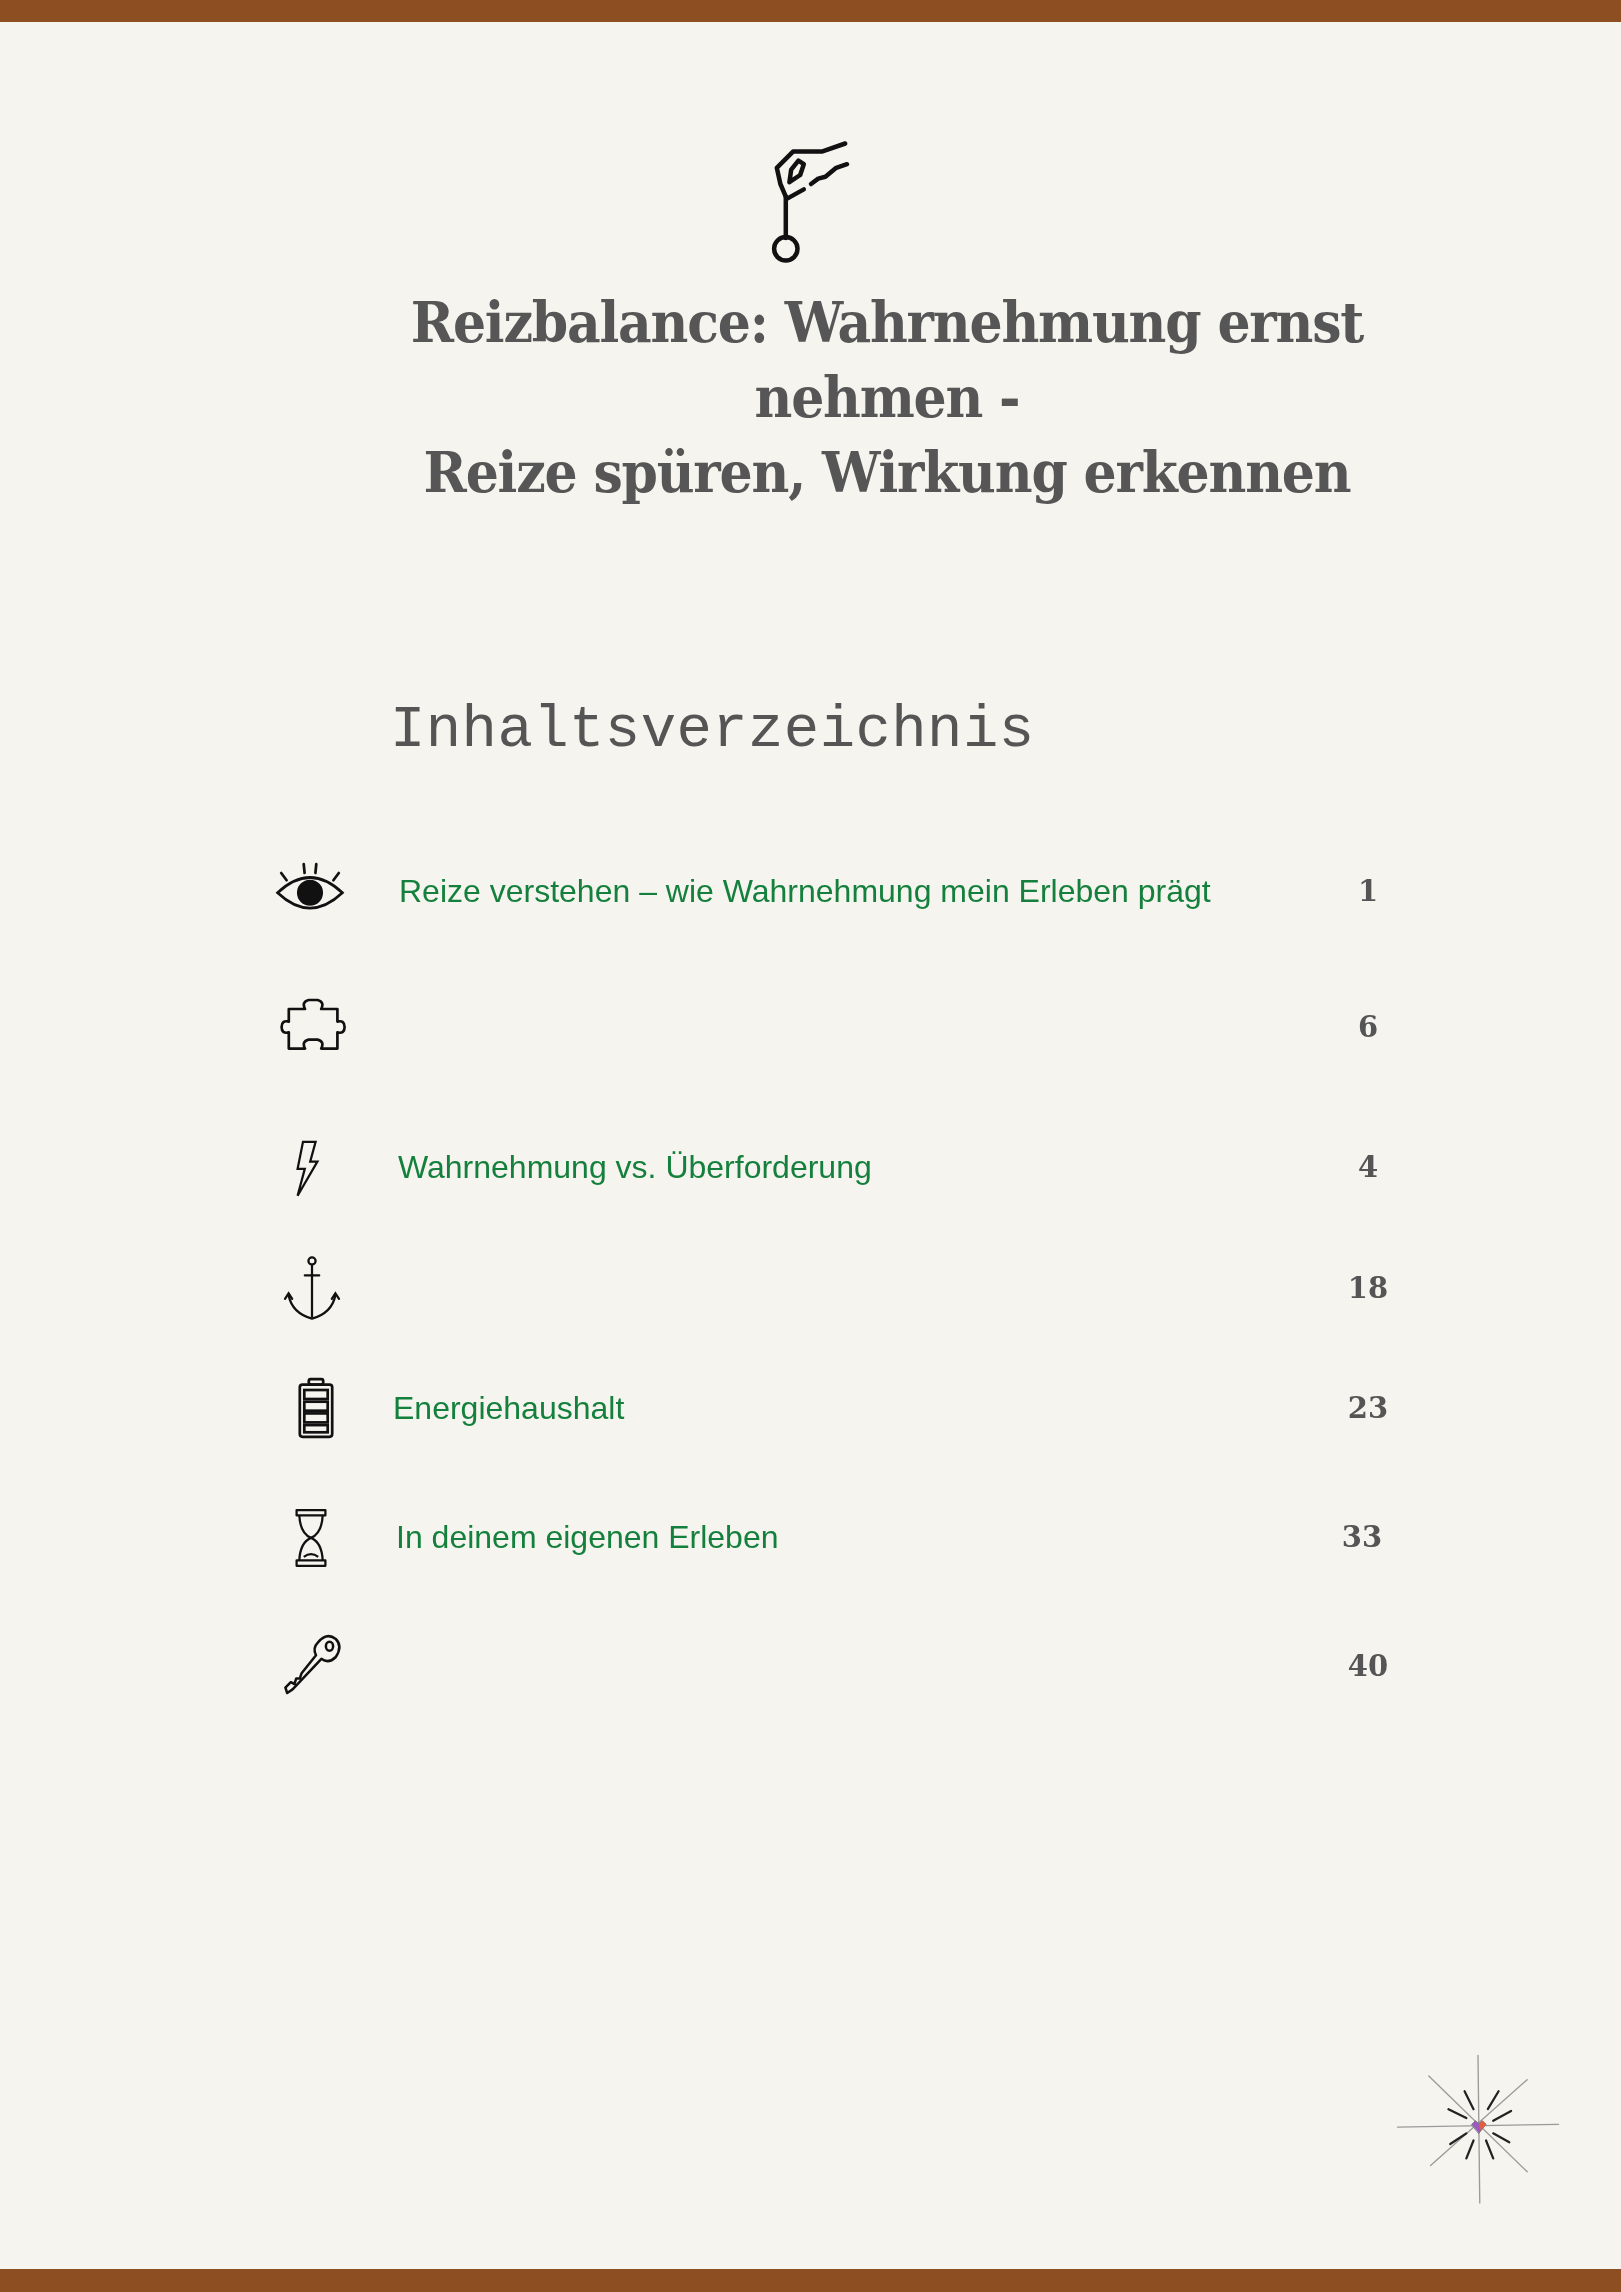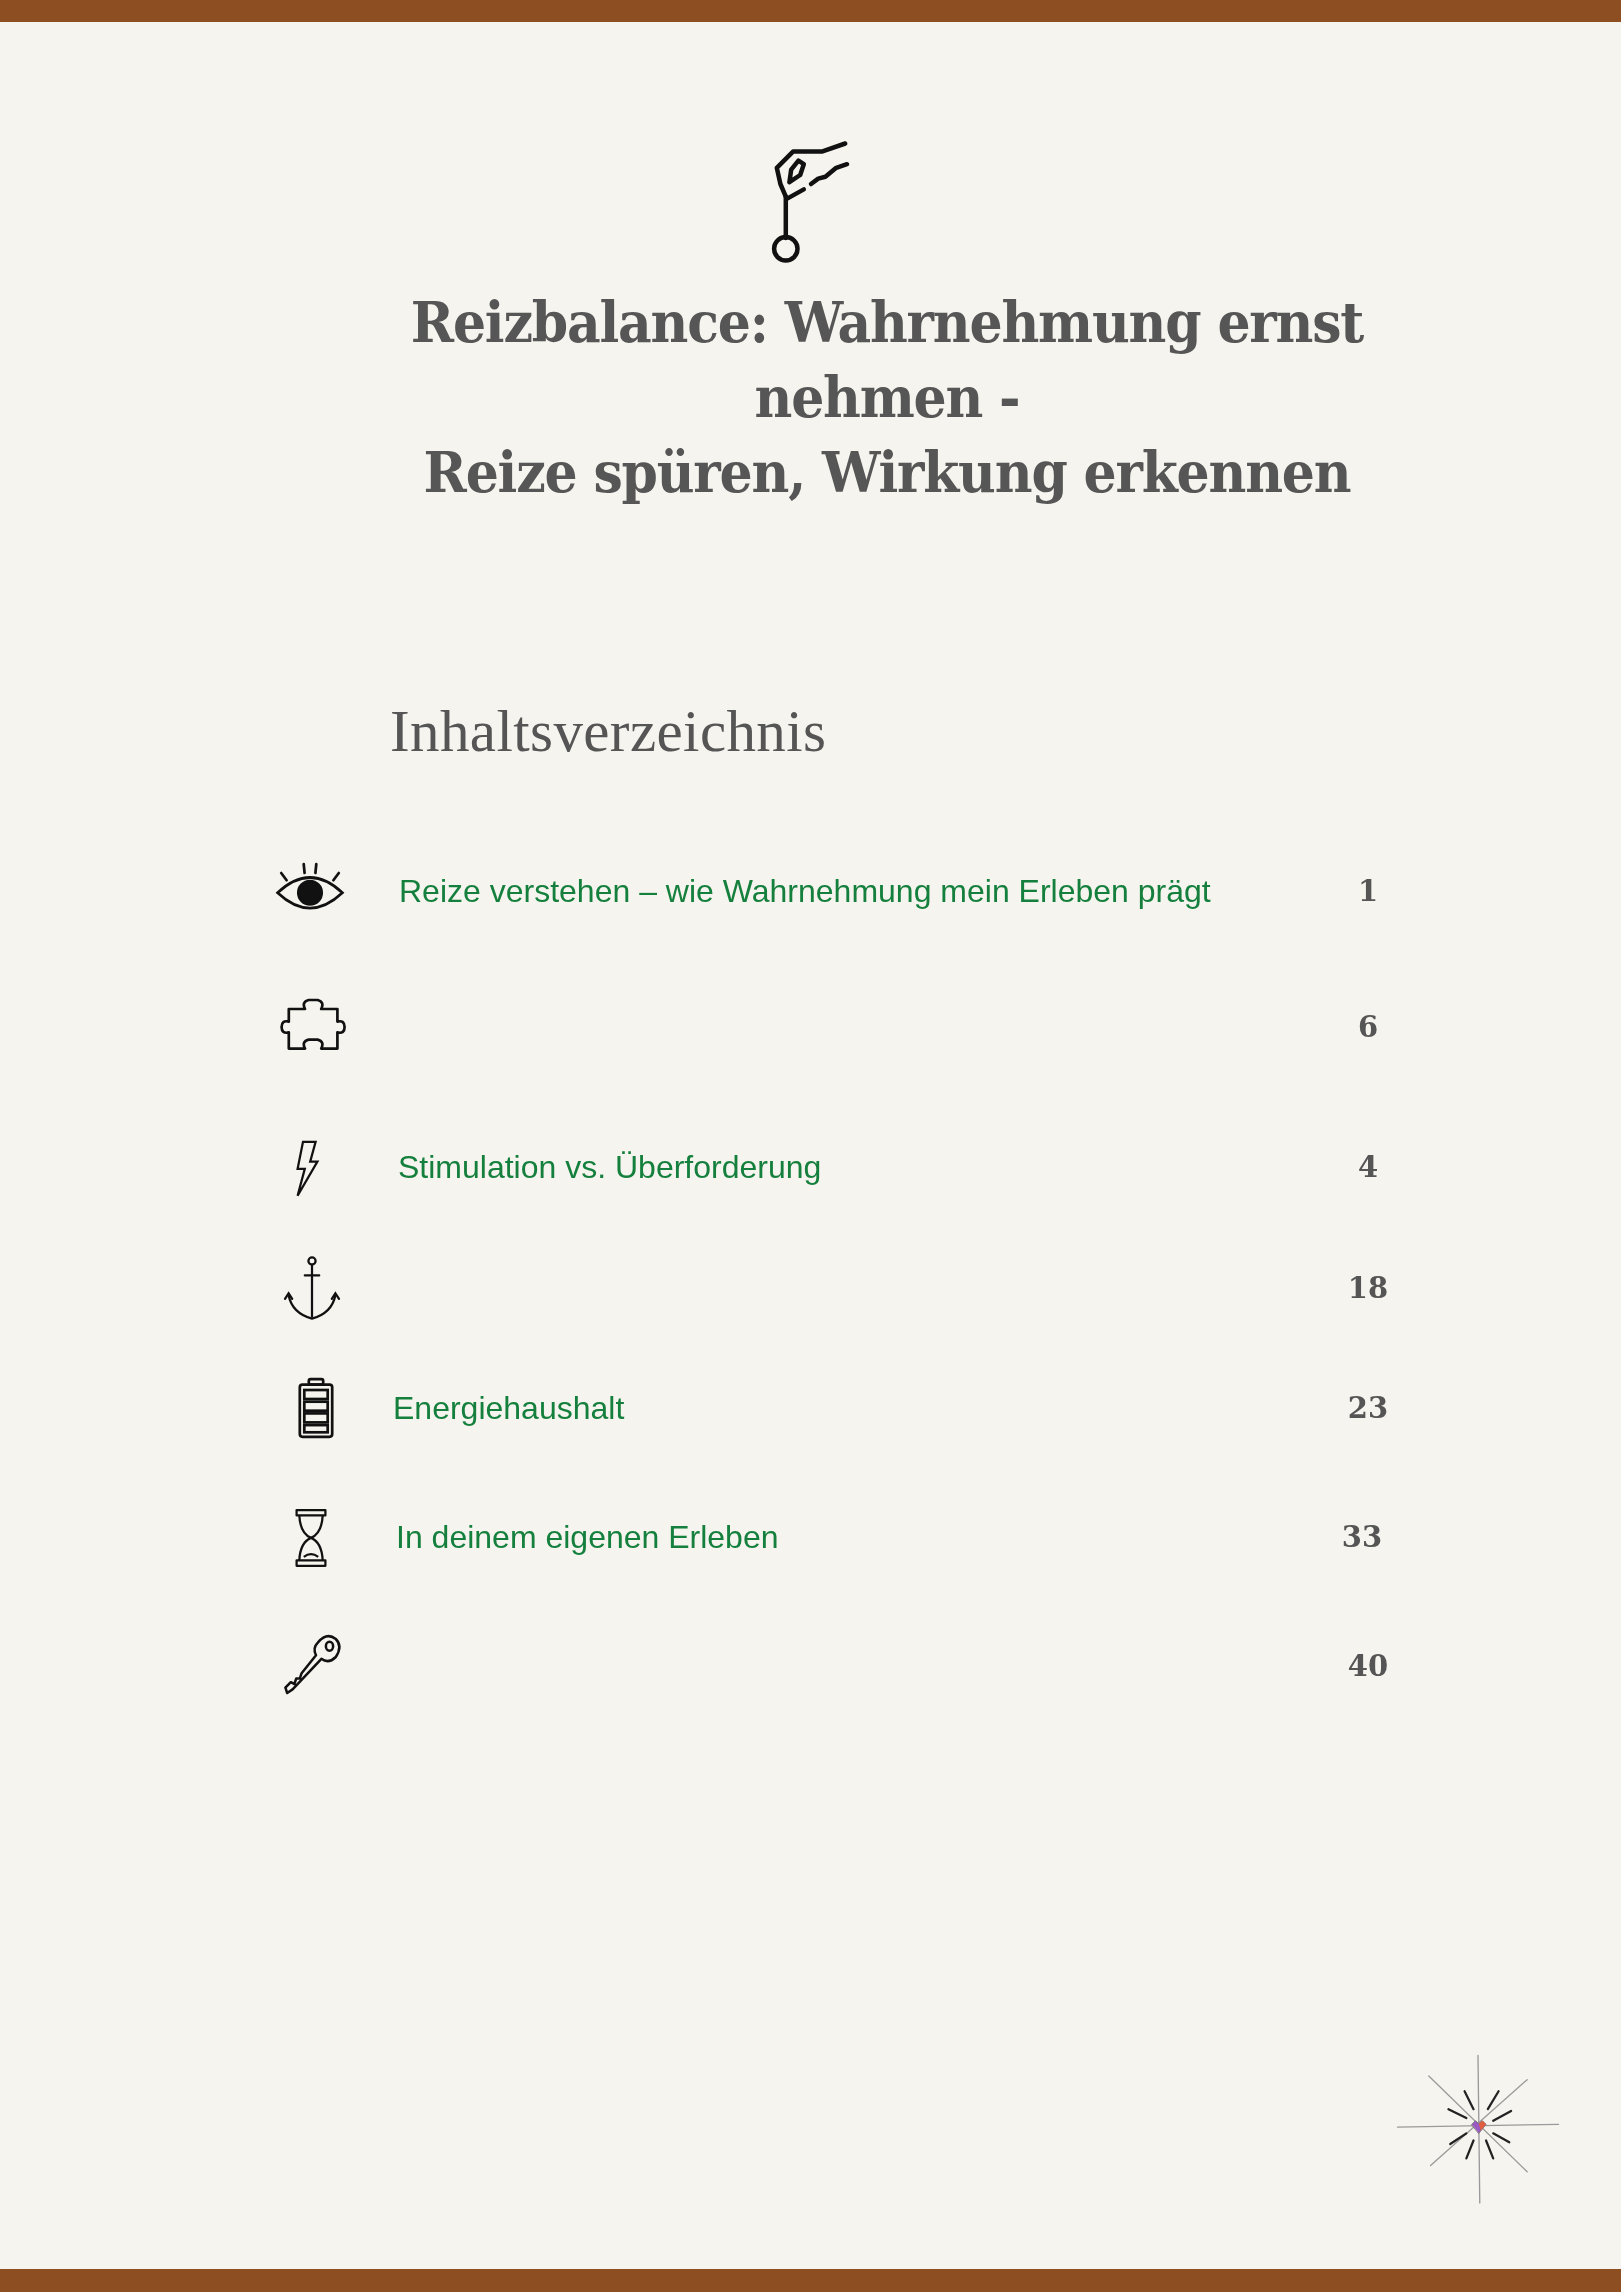--- a/index.html
+++ b/index.html
@@ -19,21 +19,21 @@
       position: absolute; left: 269px; top: 285px; width: 1236px;
       text-align: center;
       font-family: "DejaVu Serif", "Liberation Serif", serif;
       font-weight: bold; font-size: 56px; line-height: 75px;
       color: #565656; letter-spacing: -1.3px;
       transform: scaleX(0.93); transform-origin: center top;
     }
 
     .toc-heading {
       position: absolute; left: 390px; top: 697px;
-      font-family: Liberation Serif, serif;
+      font-family: Liberation Mono, monospace;
       font-size: 59px; color: #555555; font-weight: normal;
       letter-spacing: 0.4px;
     }
 
     .toc-row { position: absolute; left: 269px; width: 1164px; height: 72px; }
     .toc-icon { position: absolute; top: 0; width: 72px; height: 72px; }
     .toc-icon svg { width: 100%; height: 100%; }
     .toc-label {
       position: absolute; top: 0; line-height: 72px;
       font-family: "Liberation Sans", sans-serif;
@@ -93,21 +93,21 @@
   </div>
   <span class="toc-page" style="left:1063px">6</span>
 </div>
 
 <div class="toc-row" style="top:1131px">
   <div class="toc-icon" style="left:7.2px">
     <svg viewBox="0 0 80 80" fill="none" stroke="#111" stroke-width="2.5" stroke-linejoin="miter">
       <path d="M30 12 L44 12 L38 34 L46 34 L24 72 L32 42 L24 42 Z"></path>
     </svg>
   </div>
-  <span class="toc-label" style="left:129px">Stimulation vs. Überforderung</span>
+  <span class="toc-label" style="left:129px">Wahrnehmung vs. Überforderung</span>
   <span class="toc-page" style="left:1063px">4</span>
 </div>
 
 <div class="toc-row" style="top:1252px">
   <div class="toc-icon" style="left:7.2px">
     <svg viewBox="0 0 80 80" fill="none" stroke="#111" stroke-width="2.5" stroke-linecap="round">
       <circle cx="40" cy="10" r="4"></circle>
       <line x1="40" y1="14" x2="40" y2="72"></line>
       <line x1="32" y1="26" x2="48" y2="26"></line>
       <path d="M14 48 Q18 68 40 74 Q62 68 66 48"></path>

